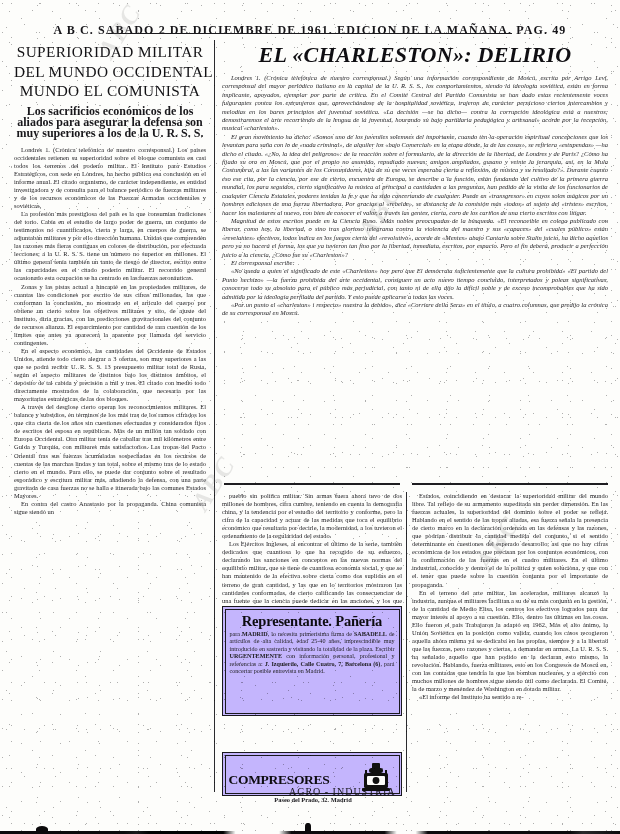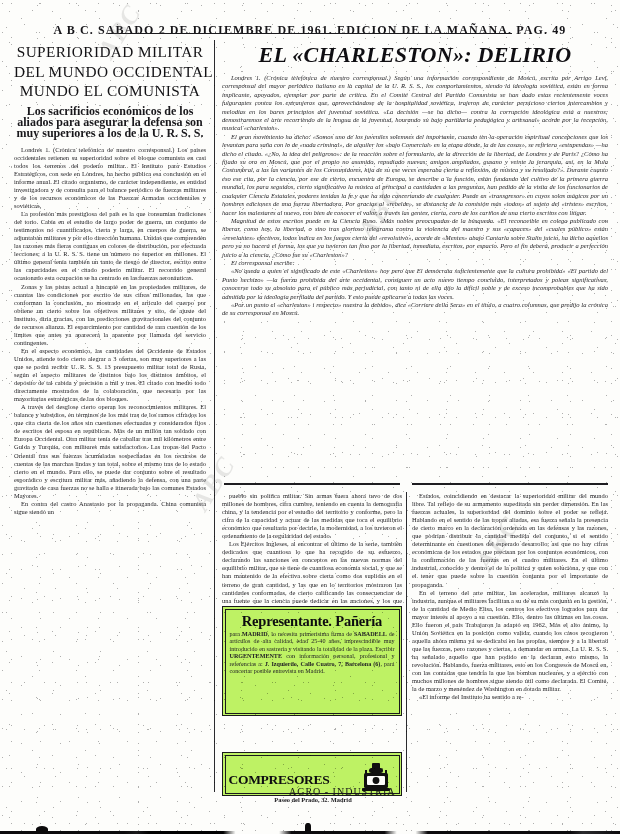--- a/index.html
+++ b/index.html
@@ -208,21 +208,21 @@
     left: 406px; top: 492px;
     width: 1px; height: 300px;
     background: #2a2a2e;
     z-index: 12;
   }
 
   
   .ad {
     position: absolute;
     z-index: 16;
-    background: #bef264;
+    background: #c4b5fd;
     border: 1.2px solid #1a191d;
     box-sizing: border-box;
   }
   .ad-inner {
     border: 0.8px solid #1a191d;
     margin: 1.5px;
     padding: 3px 4px 4px 4px;
     box-sizing: border-box;
     height: calc(100% - 3px);
   }

